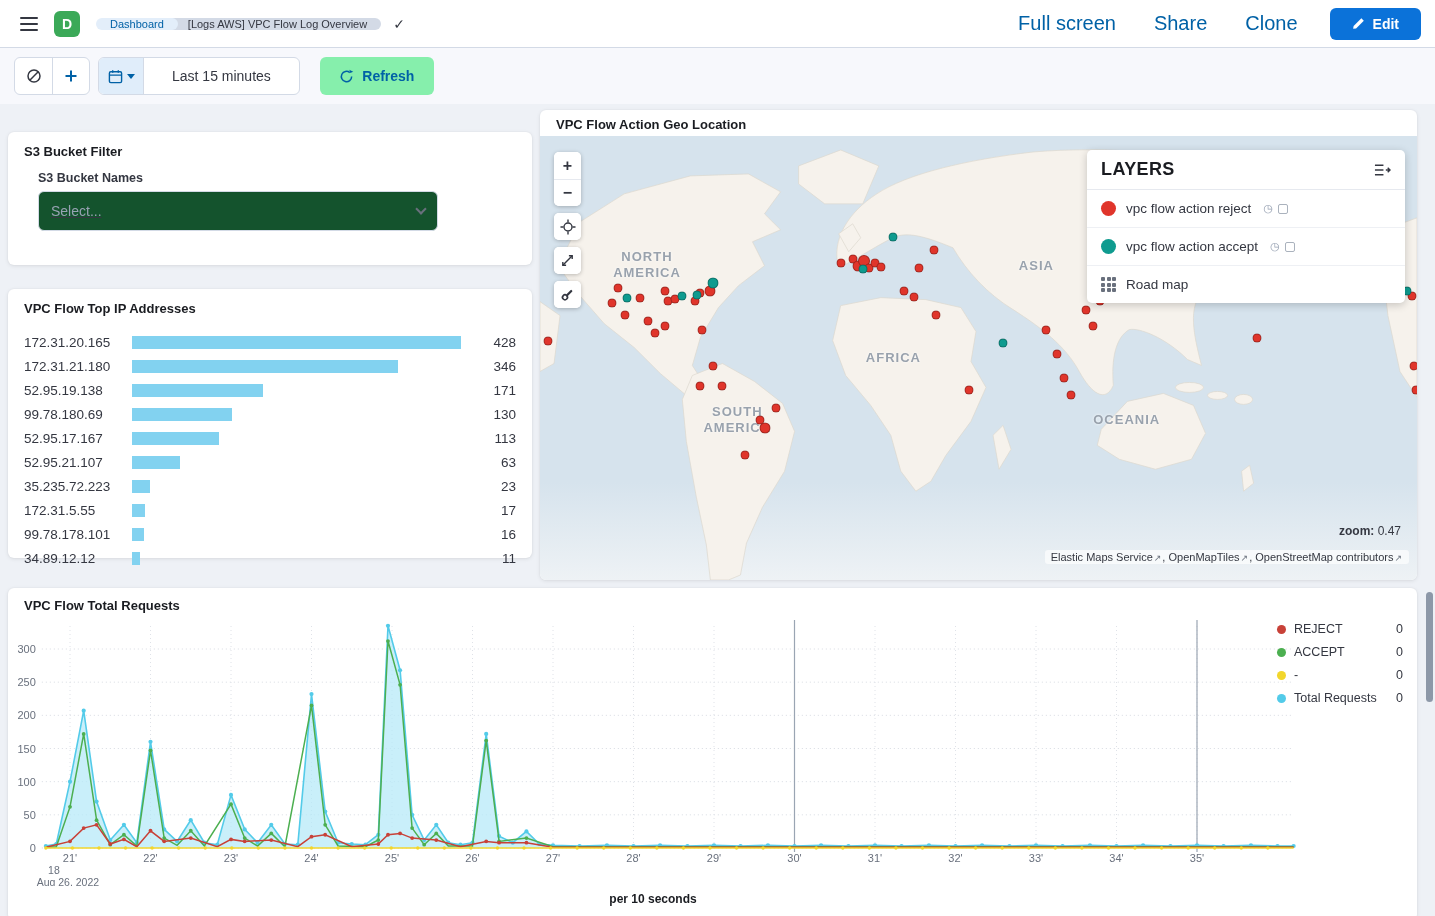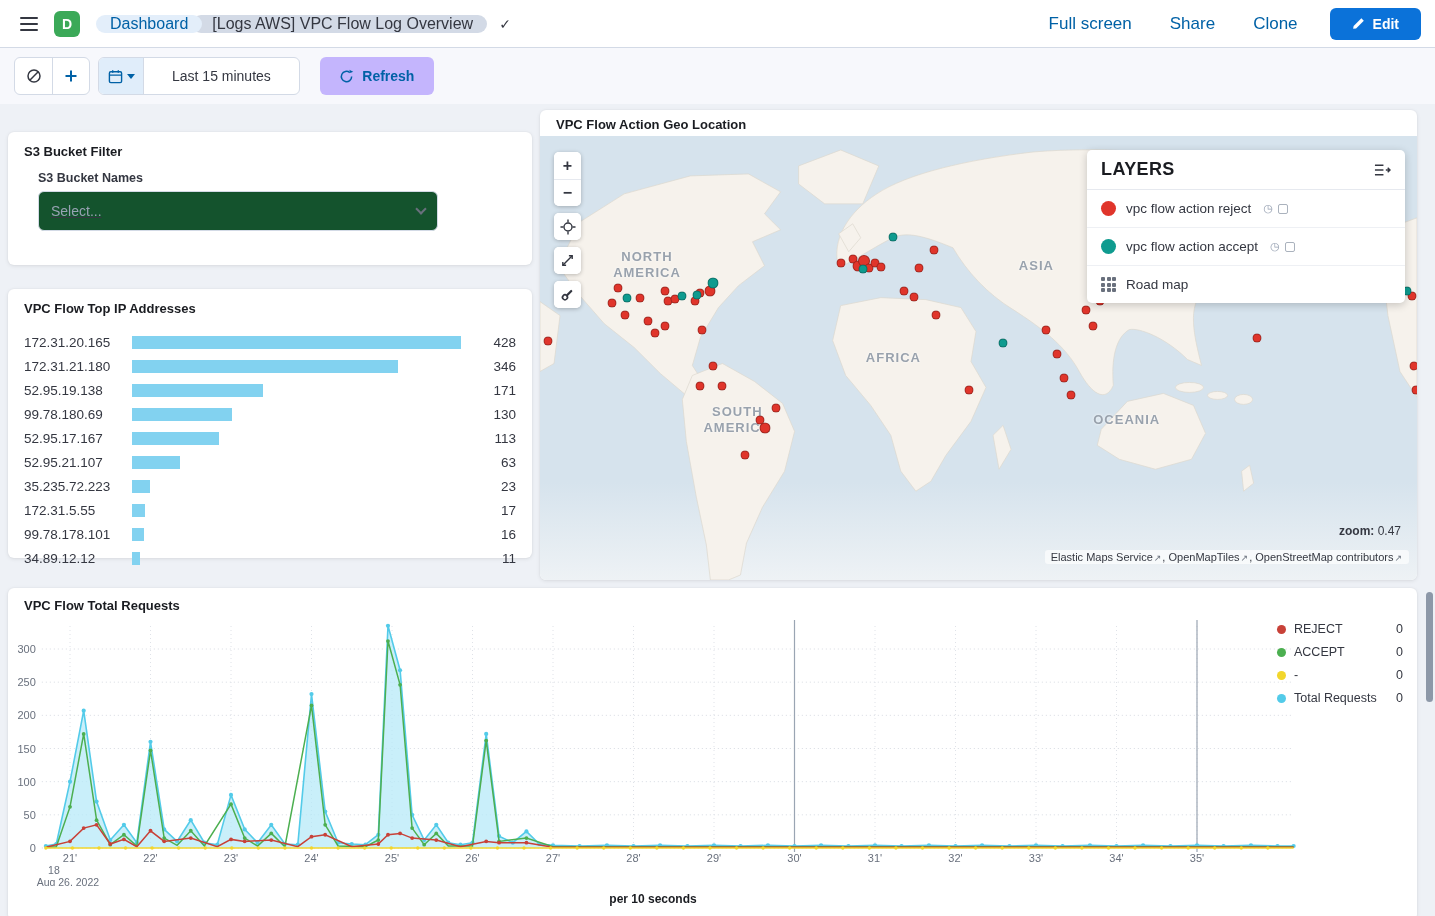--- a/index.html
+++ b/index.html
@@ -6,41 +6,41 @@
   html,body { width:1435px; height:916px; overflow:hidden; }
   body { font-family:"Liberation Sans", sans-serif; background:#eef1f6; color:#343741; }
   .app { position:relative; width:1435px; height:916px; }
 
   
   .topbar { height:48px; background:#fff; border-bottom:1px solid #d3dae6; display:flex; align-items:center; padding:0 14px; gap:10px; }
   .iconbtn { background:none; border:none; cursor:pointer; padding:6px; }
   .hamburger i { display:block; width:18px; height:2px; background:#343741; margin:4px 0; border-radius:1px; }
   .space-avatar { width:26px; height:26px; border-radius:6px; background:#3ba958; color:#fff; font-weight:bold; font-size:14px; display:flex; align-items:center; justify-content:center; }
   .breadcrumbs { display:flex; align-items:center; margin-left:6px; }
-  .crumb { font-size:16px; padding:0 14px; border-radius:14px; white-space:nowrap; cursor:pointer; }
+  .crumb { font-size:11px; padding:0 14px; border-radius:14px; white-space:nowrap; cursor:pointer; }
   .crumb-link { background:#e3eefa; color:#0061a6; position:relative; z-index:2; }
   .crumb-current { background:#d3dae6; color:#343741; margin-left:-10px; padding-left:20px; z-index:1; }
   .check { margin-left:12px; font-size:14px; color:#343741; }
   .topbar .spacer { flex:1; }
-  .top-link { color:#0061a6; font-size:17px; text-decoration:none; margin:0 14px; cursor:pointer; white-space:nowrap; }
+  .top-link { color:#0061a6; font-size:20px; text-decoration:none; margin:0 14px; cursor:pointer; white-space:nowrap; }
   .edit-btn { background:#0b72d9; color:#fff; border:none; border-radius:6px; height:32px; padding:0 22px; font-size:14px; font-weight:bold; display:flex; align-items:center; gap:8px; cursor:pointer; margin-left:8px; }
 
   
   .querybar { height:56px; background:#f7f8fc; display:flex; align-items:center; padding:0 18px 0 14px; gap:8px; }
   .filter-group { display:flex; background:#fff; border:1px solid #d3dae6; border-radius:6px; height:38px; overflow:hidden; }
   .filter-group .fbtn { width:37px; display:flex; align-items:center; justify-content:center; background:none; border:none; cursor:pointer; }
   .filter-group .fbtn + .fbtn { border-left:1px solid #d3dae6; }
   .searchbox { flex:1; height:38px; background:#fff; border:1px solid #d3dae6; border-radius:6px; display:flex; align-items:center; padding:0 10px; }
   .kql-input { border:none; outline:none; flex:1; font-size:14px; font-family:"Liberation Sans",sans-serif; color:#343741; margin-left:8px; background:transparent; }
   .kql-input::placeholder { color:#98a2b3; }
   .date-group { display:flex; height:38px; border:1px solid #d3dae6; border-radius:6px; overflow:hidden; background:#fff; }
   .cal-seg { width:44px; background:#e0edfa; display:flex; align-items:center; justify-content:center; gap:4px; border:none; cursor:pointer; }
   .chevron-down { width:0; height:0; border-left:4px solid transparent; border-right:4px solid transparent; border-top:5px solid #0061a6; }
   .time-seg { display:flex; align-items:center; padding:0 28px; font-size:14px; color:#343741; cursor:pointer; border-left:1px solid #d3dae6; }
-  .refresh-btn { margin-left:12px; height:38px; width:114px; background:#c4b5fd; color:#0061a6; border:none; border-radius:6px; font-size:14px; font-weight:bold; display:flex; align-items:center; justify-content:center; gap:8px; cursor:pointer; }
+  .refresh-btn { margin-left:12px; height:38px; width:114px; background:#86efac; color:#0061a6; border:none; border-radius:6px; font-size:14px; font-weight:bold; display:flex; align-items:center; justify-content:center; gap:8px; cursor:pointer; }
 
   
   .content { padding:6px 18px 0 8px; display:grid; grid-template-columns:524px 1fr; gap:8px; }
   .panel { background:#fff; border-radius:6px; box-shadow:0 1px 4px rgba(0,0,0,.09), 0 0 2px rgba(0,0,0,.05); }
   .panel-title { font-size:13px; font-weight:bold; color:#1a1c21; }
   .left-col { display:flex; flex-direction:column; gap:24px;justify-content:center; }
 
   
   .s3-panel { height:133px; padding:12px 16px; }
   .s3-label { font-size:12.5px; font-weight:bold; margin:12px 0 6px 14px; color:#343741; }

